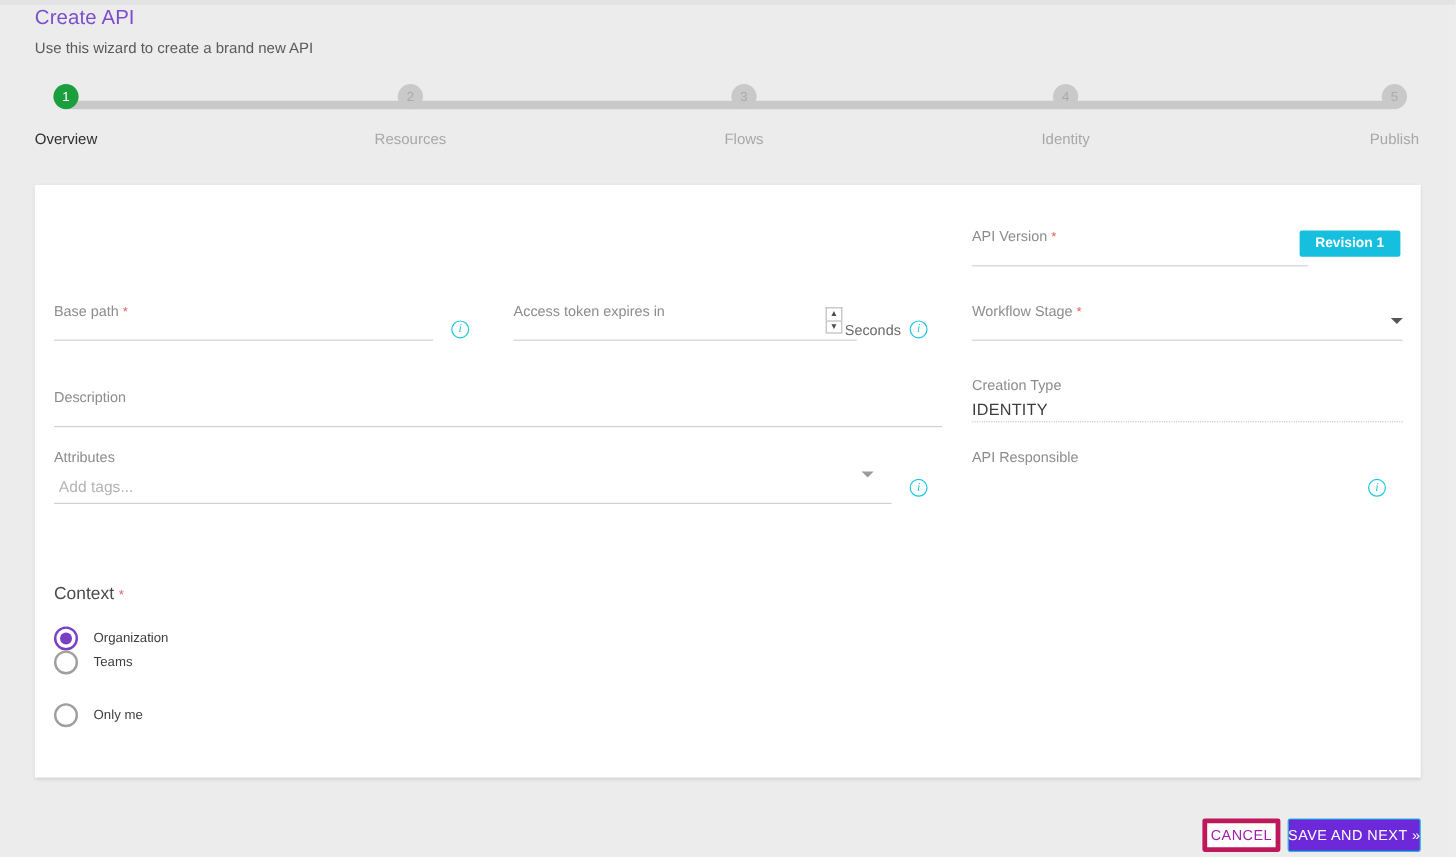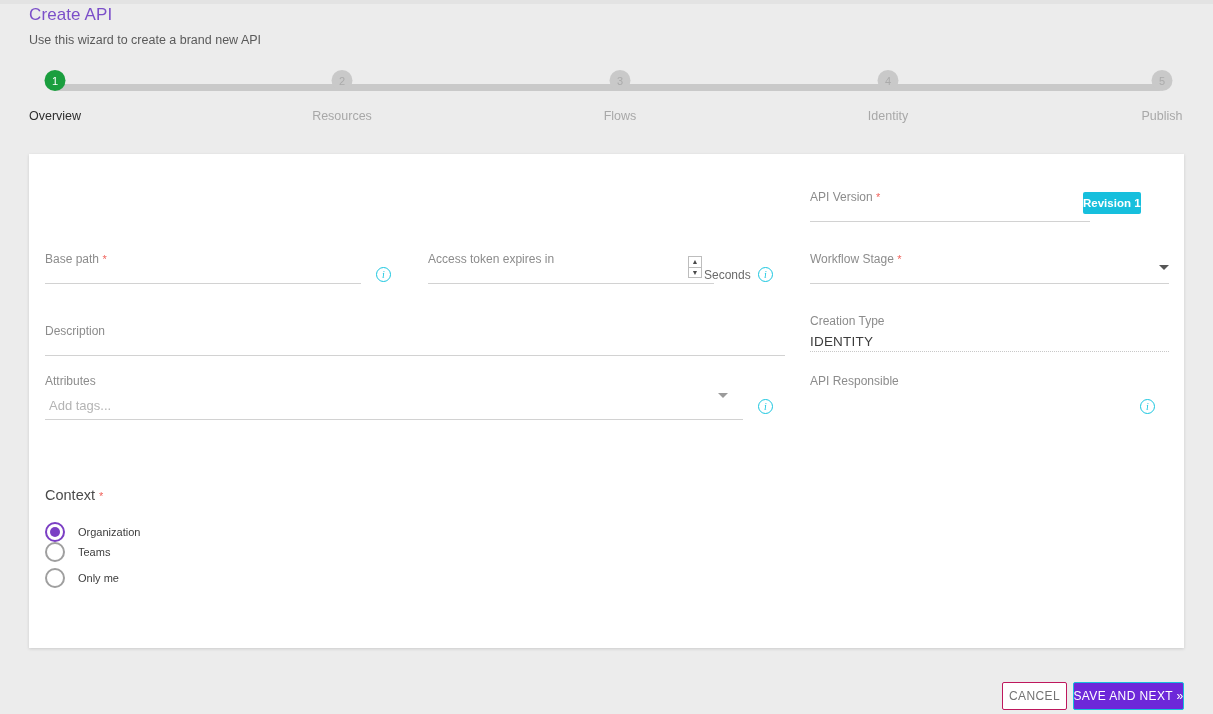--- a/index.html
+++ b/index.html
@@ -114,21 +114,21 @@
   .spin div:first-child { border-bottom: none; }
   .unit {
     position: absolute; font-size: 12px; color: #6a6a6a;
   }
 
   
   .badge {
     position: absolute;
     background: #16bfdd; color: #fff;
     font-size: 11.5px; font-weight: bold;
-    padding: 5px 0; border-radius: 2px;
+    padding: 5px 13px; border-radius: 2px;
     white-space: nowrap;
   }
 
   
   .ctx-title {
     position: absolute; left: 45px; top: 487px;
     font-size: 14.5px; color: #4a4a4a;
   }
   .radio-row { position: absolute; left: 45px; display: flex; align-items: center; }
   .radio {
@@ -147,21 +147,21 @@
   }
 
   
   .btn {
     position: absolute; height: 28px;
     display: flex; align-items: center; justify-content: center;
     font-size: 12px; letter-spacing: .4px; border-radius: 2px;
     cursor: pointer; white-space: nowrap;
   }
   .btn.ghost {
-    border: 1px solid #be185d; background: #fff; color: #737373;
+    border: 4px solid #be185d; background: #fff; color: #a21caf;
   }
   .btn.primary {
     background: #6d28d9; border: 1px solid #16bfdd; color: #fff;
   }
 </style>
 </head>
 <body>
 
 <div class="page">
 
@@ -278,21 +278,21 @@
   </div>
 
   <div class="radio-row" style="top:522px;">
     <div class="radio sel"></div>
     <div class="rl">Organization</div>
   </div>
   <div class="radio-row" style="top:542px;">
     <div class="radio"></div>
     <div class="rl">Teams</div>
   </div>
-  <div class="radio-row" style="top:568px;">
+  <div class="radio-row" style="top:586px;">
     <div class="radio"></div>
     <div class="rl">Only me</div>
   </div>
 
   <div class="btn ghost" style="left:1002px;top:682px;width:65px;">CANCEL</div>
   <div class="btn primary" style="left:1073px;top:682px;width:111px;">SAVE AND NEXT »</div>
 
 </div>
 
 </body></html>

